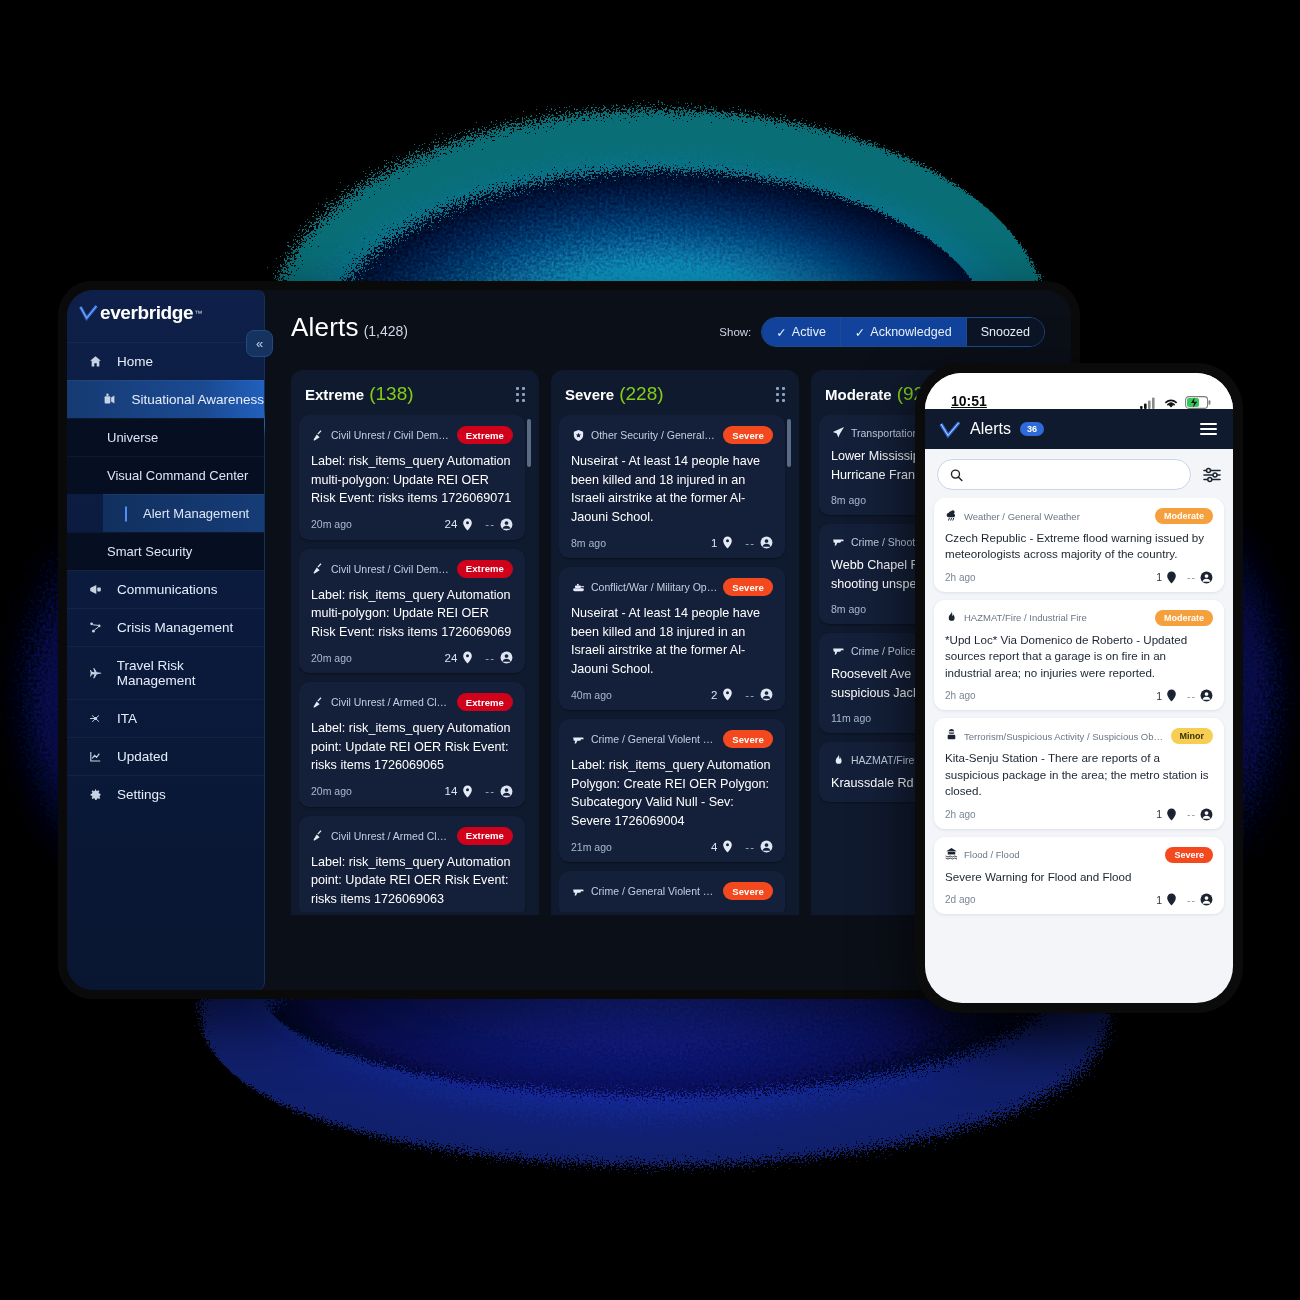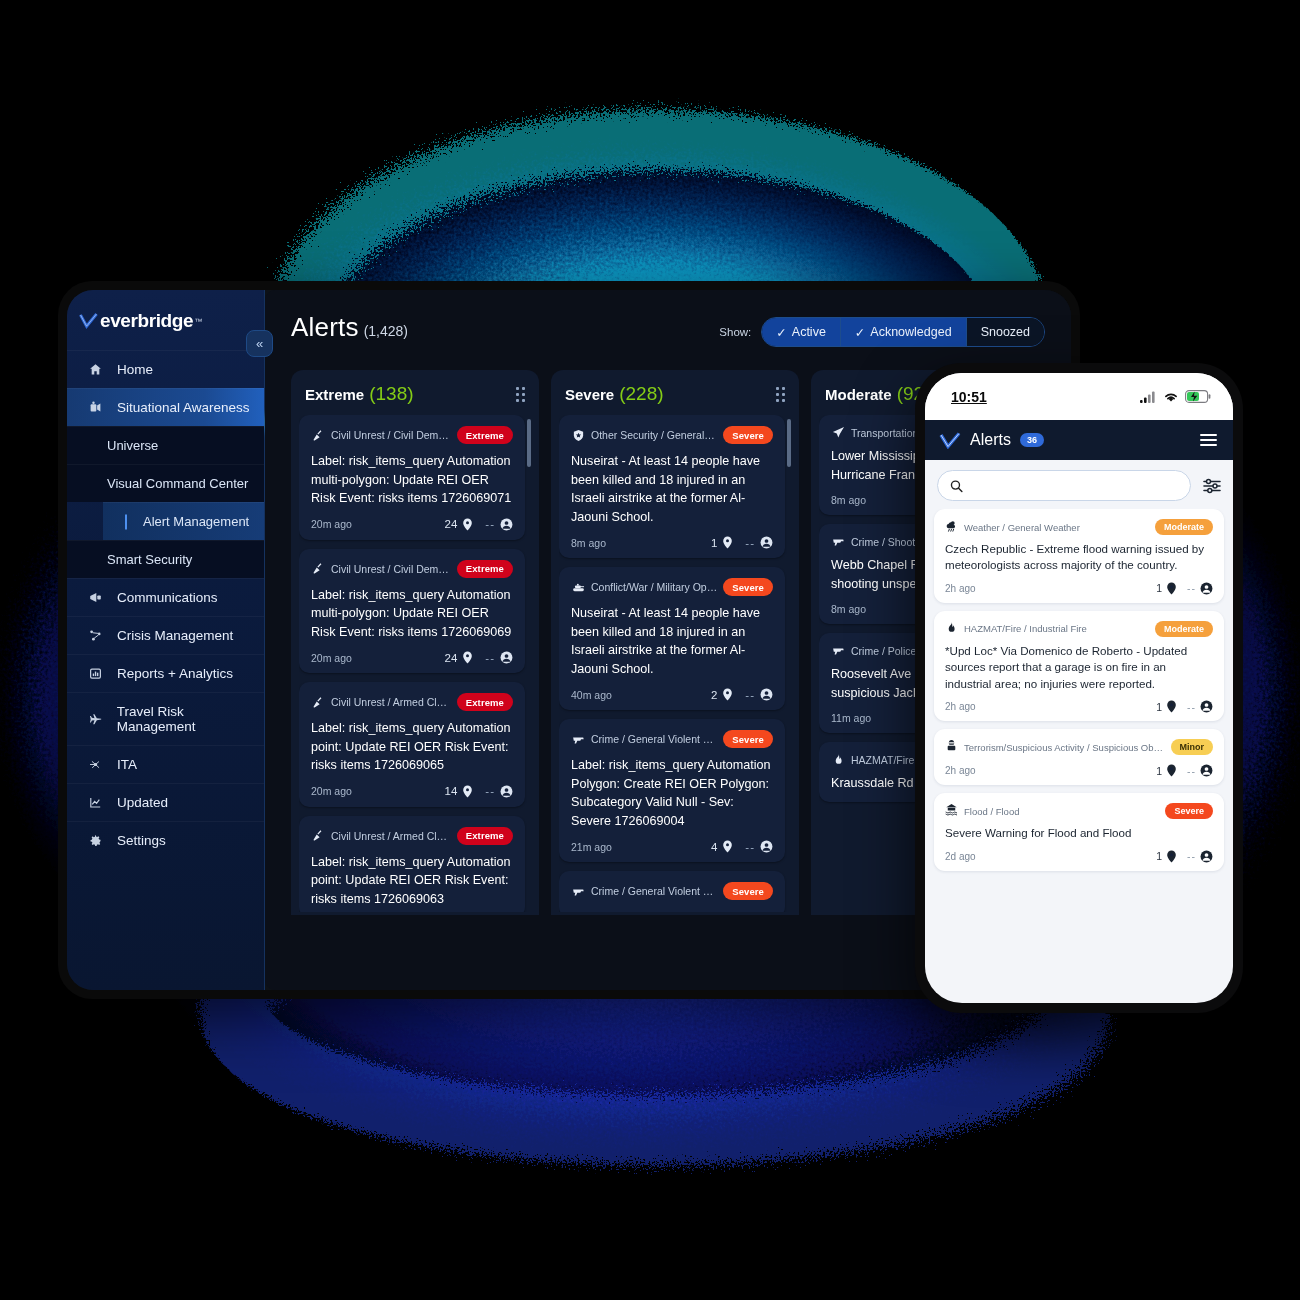--- a/index.html
+++ b/index.html
@@ -23,22 +23,23 @@
   }
   .tablet-screen {
     width:100%; height:100%; border-radius:26px; overflow:hidden;
     display:flex; background:#0d1117;
   }
 
   
   .sidebar {
     width:198px; flex:0 0 198px; height:100%;
     background:linear-gradient(180deg,#0e2049 0%,#0b1b3e 40%,#091631 100%);
-    position:relative; padding-top:8px;
+    position:relative; 
     border-right:1px solid #15325f;
+    border-radius:8px;
   }
   .logo-row { display:flex; align-items:center; padding:12px 0 18px 12px; }
   .logo-mark { width:19px; height:17px; margin-right:2px; }
   .logo-text { font-size:19px; font-weight:700; color:#fff; letter-spacing:-.4px; }
   .logo-tm { font-size:8px; color:#c9d4e6; vertical-align:super; margin-left:1px; }
 
   .collapse-btn {
     position:absolute; right:-9px; top:40px; width:27px; height:27px;
     border-radius:8px; background:#16325e; border:1px solid #1e4a86;
     display:flex; align-items:center; justify-content:center;
@@ -47,20 +48,21 @@
 
   .nav-item {
     display:flex; align-items:center; gap:13px;
     padding:11px 0 11px 20px; font-size:13.5px; color:#e7eefb;
     position:relative; border-top:1px solid rgba(255,255,255,.045);
   }
   .nav-item .nic { width:17px; display:flex; justify-content:center; opacity:.92; }
   .nav-item.sub { padding-left:40px; font-size:13px; color:#dbe6f7; background:#060e22; }
   .nav-item.active-parent {
     background:linear-gradient(90deg,#163a72 0%,#1b4a92 70%,#2160bd 100%);
+    justify-content:flex-end;
   }
   .nav-item.active-sub {
     background:linear-gradient(90deg,#11305f 0%,#163c77 100%);
     margin-left:36px;
   }
   .nav-item.active-sub::before {
     content:""; position:absolute; left:22px; top:50%; transform:translateY(-50%);
     width:2px; height:15px; background:#4d90f0;
   }
   .glow {
@@ -135,21 +137,21 @@
   .phone {
     position:absolute; left:915px; top:363px; width:328px; height:650px;
     background:#0b0b0c; border-radius:46px; z-index:8; padding:10px;
     box-shadow:0 24px 60px rgba(0,0,0,.72);
   }
   .phone-screen {
     width:100%; height:100%; border-radius:37px; overflow:hidden;
     background:#f3f5f9; display:flex; flex-direction:column;
   }
   .status-bar {
-    height:47px; background:#fff; display:flex; align-items:center;
+    height:36px; background:#fff; display:flex; align-items:flex-end;
     padding:0 22px 0 26px; font-size:14px; font-weight:700; color:#0a0a0a;text-decoration:underline;
   }
   .status-icons { margin-left:auto; display:flex; align-items:center; gap:6px; }
   .app-bar {
     height:40px; background:#0f1a2e; display:flex; align-items:center;
     padding:0 16px 0 14px; gap:9px;
   }
   .app-title { font-size:16px; color:#fff; }
   .app-badge {
     background:#2f6ad9; color:#fff; font-size:9px; font-weight:700;
@@ -291,31 +293,20 @@
                 <circle cx="12.6" cy="6" r="1.6" fill="#d7e1f0"></circle>
                 <circle cx="5.4" cy="12.6" r="1.7" fill="#d7e1f0"></circle>
                 <path d="M4.4 4.6 11.3 5.4M11.6 7.4 6.4 11.3" stroke="#d7e1f0" stroke-width="1.2"></path>
               </svg>
             </span>
             <span>Crisis Management</span>
           </div>
           <div class="nav-item">
             <span class="nic">
               <svg width="13" height="13" viewBox="0 0 16 16">
-                <rect x="2" y="2.6" width="12" height="11" rx="1.6" fill="none" stroke="#d7e1f0" stroke-width="1.5"></rect>
-                <rect x="4.6" y="8" width="1.7" height="3.2" fill="#d7e1f0"></rect>
-                <rect x="7.2" y="5.6" width="1.7" height="5.6" fill="#d7e1f0"></rect>
-                <rect x="9.8" y="7" width="1.7" height="4.2" fill="#d7e1f0"></rect>
-              </svg>
-            </span>
-            <span>Reports + Analytics</span>
-          </div>
-          <div class="nav-item">
-            <span class="nic">
-              <svg width="13" height="13" viewBox="0 0 16 16">
                 <path d="M15 7.2 9.6 6.4 6.7 1.4H5.2l1.6 5-3.2-.5L2.3 3.6H1.2l.9 4-0.9 4h1.1l1.3-2.3 3.2-.5-1.6 5h1.5l2.9-5 5.4-.8Z" fill="#d7e1f0"></path>
               </svg>
             </span>
             <span>Travel Risk Management</span>
           </div>
           <div class="nav-item">
             <span class="nic">
               <svg width="13" height="13" viewBox="0 0 16 16">
                 <circle cx="8" cy="8" r="1.9" fill="#d7e1f0"></circle>
                 <path d="M8 8 3.6 4.1M8 8l4.4 4M8 8l4.2-3.6M8 8l-4 4.2M8 8H1.3" stroke="#d7e1f0" stroke-width="1.2"></path>
@@ -805,20 +796,21 @@
         <div class="mcard">
     <div class="mcard-top">
       <span><svg width="13" height="13" viewBox="0 0 16 16">
                 <path d="M8 1.2c-2 0-3.3 1.6-3.3 3.6 0 1 .3 1.8.8 2.4H10.5c.5-.6.8-1.4.8-2.4 0-2-1.3-3.6-3.3-3.6Z" fill="#1b2430"></path>
                 <rect x="3.3" y="8.4" width="9.4" height="5.4" rx="1.2" fill="#1b2430"></rect>
                 <rect x="5" y="4" width="6" height="1.5" fill="#fff"></rect>
               </svg></span>
       <span class="mcat">Terrorism/Suspicious Activity / Suspicious Object</span>
       <span class="msev minor">Minor</span>
     </div>
+    <div class="mbody">Kita-Senju Station - There are reports of a suspicious package in the area; the metro station is closed.</div>
     <div class="mfoot">
       <span class="mago">2h ago</span>
       <span class="mmetrics">
         <span>1</span>
         <svg width="11" height="13" viewBox="0 0 11 13">
                 <path d="M5.5.6A4.3 4.3 0 0 0 1.2 4.9c0 3.2 4.3 7.5 4.3 7.5s4.3-4.3 4.3-7.5A4.3 4.3 0 0 0 5.5.6Z" fill="#1b2430"></path>
                 <circle cx="5.5" cy="4.8" r="1.5" fill="#14203a"></circle>
               </svg>
         <span class="dash">--</span>
         <svg width="13" height="13" viewBox="0 0 14 14">

